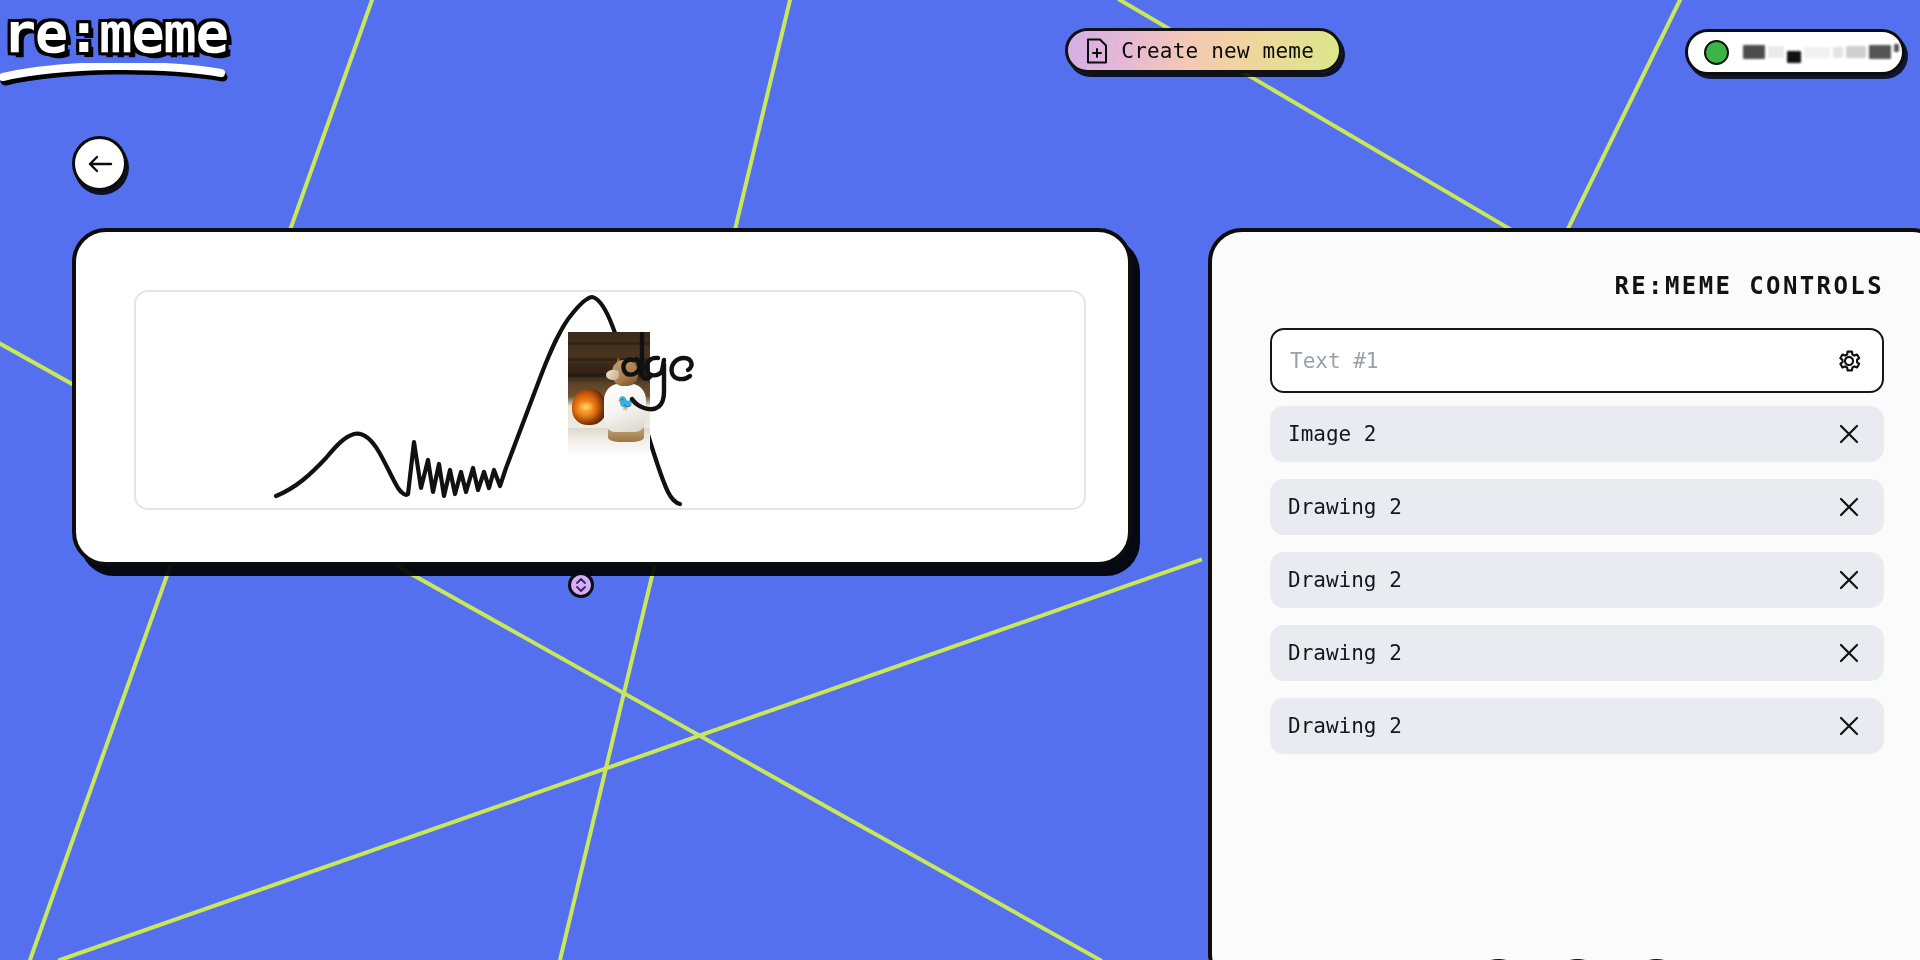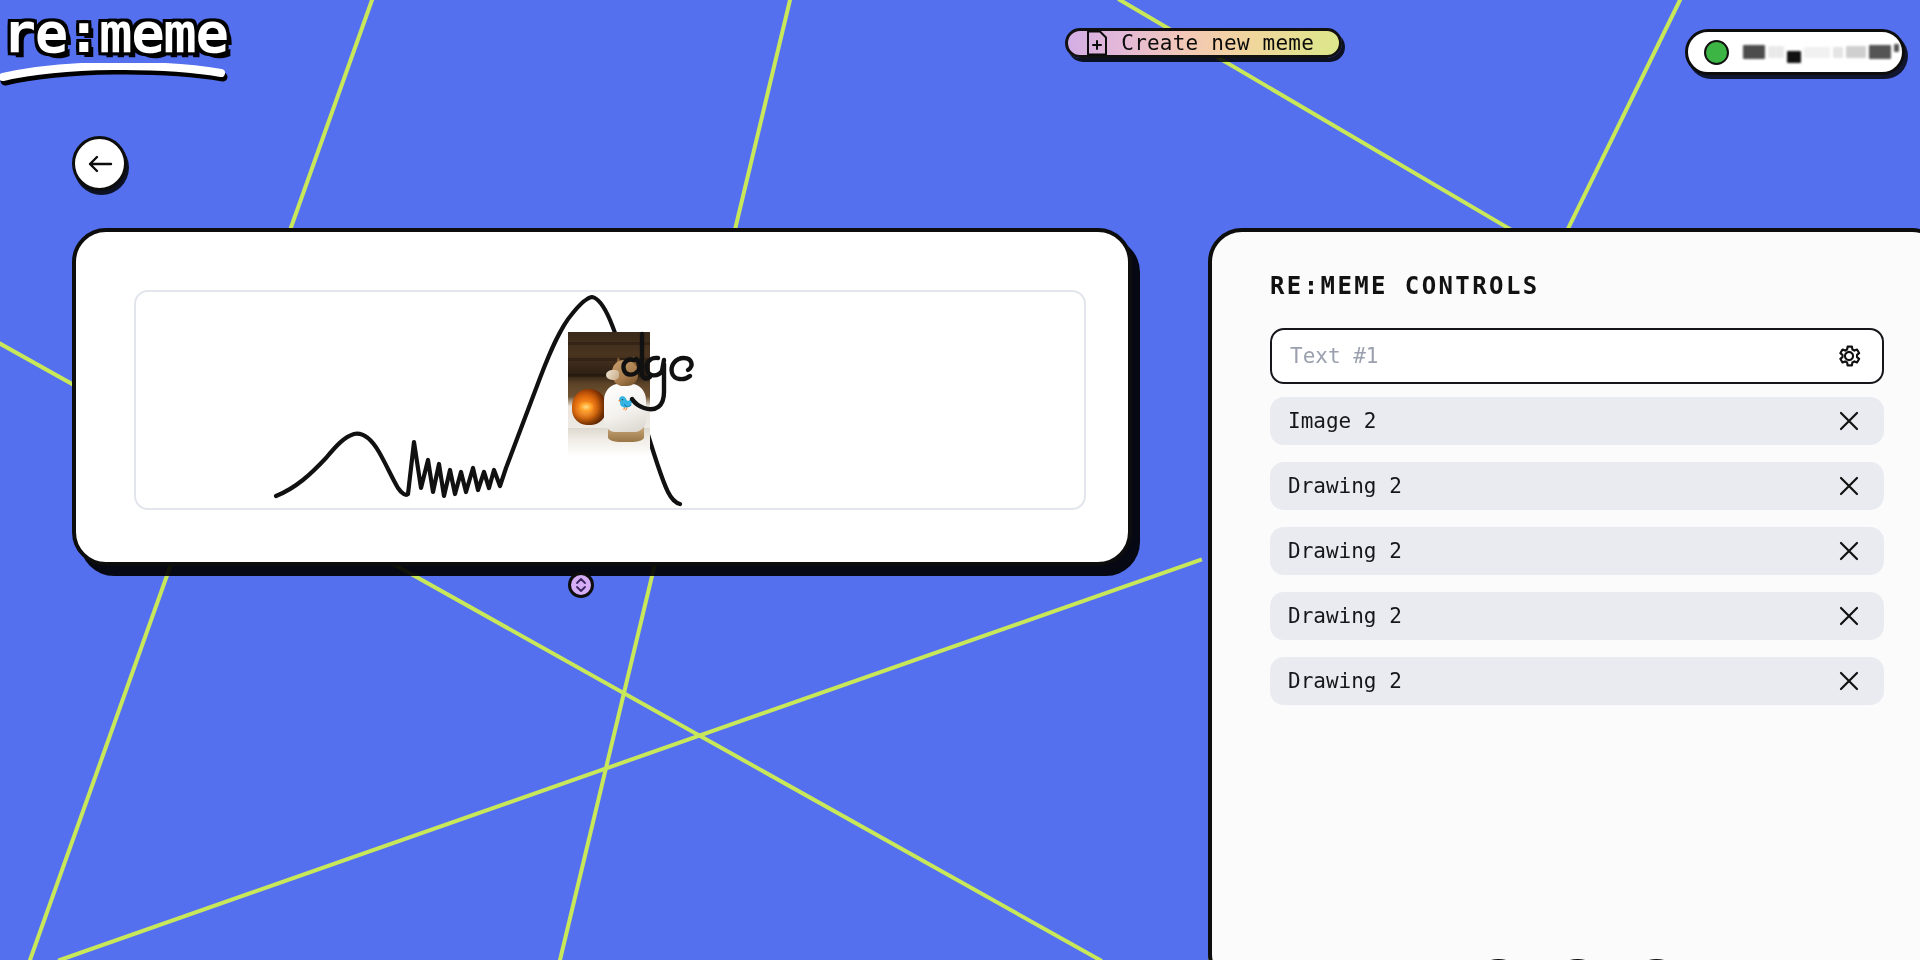--- a/index.html
+++ b/index.html
@@ -46,21 +46,21 @@
     display: block;
     margin-top: 2px;
     margin-left: -8px;
   }
 
   
   #create-meme-btn {
     position: absolute;
     right: 578px;
     top: 28px;
-    height: 30px;
+    height: 45px;
     padding: 0 25px 0 18px;
     display: flex;
     align-items: center;
     gap: 13px;
     border: 3px solid #111;
     border-radius: 999px;
     background: linear-gradient(100deg, #d3aee4 0%, #e3b8d8 20%, #f3c9b4 45%, #f0d69c 68%, #dbe88a 100%);
     box-shadow: 3px 4px 0 rgba(0,0,0,0.85);
     cursor: pointer;
     z-index: 40;
@@ -244,31 +244,31 @@
     top: 228px;
     width: 738px;
     height: 760px;
     background: #fbfbfc;
     border: 4px solid #0d0d0d;
     border-radius: 34px;
     z-index: 20;
     padding: 26px 58px 0 58px;
   }
   #panel-title {
-    text-align: left;
+    text-align: right;
     font-family: "DejaVu Sans Mono", monospace;
     font-size: 24px;
     font-weight: bold;
     letter-spacing: 2.4px;
     color: #121212;
     margin-top: 14px;
   }
   #text-input-wrap {
     margin-top: 28px;
-    height: 56px;
+    height: 65px;
     border: 2.5px solid #15161a;
     border-radius: 14px;
     background: #fff;
     display: flex;
     align-items: center;
     padding: 0 18px 0 18px;
   }
   #text-input {
     flex: 1;
     border: none;
@@ -280,21 +280,21 @@
   }
   #text-input::placeholder { color: #9aa0ad; }
   #gear-btn {
     width: 30px; height: 30px;
     display:flex; align-items:center; justify-content:center;
     cursor: pointer; flex: none;
   }
 
   #layer-list { margin-top: 13px; }
   .layer-row {
-    height: 48px;
+    height: 56px;
     margin-bottom: 17px;
     background: #e9ebf0;
     border-radius: 14px;
     display: flex;
     align-items: center;
     padding: 0 22px 0 18px;
     cursor: pointer;
   }
   .layer-label {
     flex: 1;

